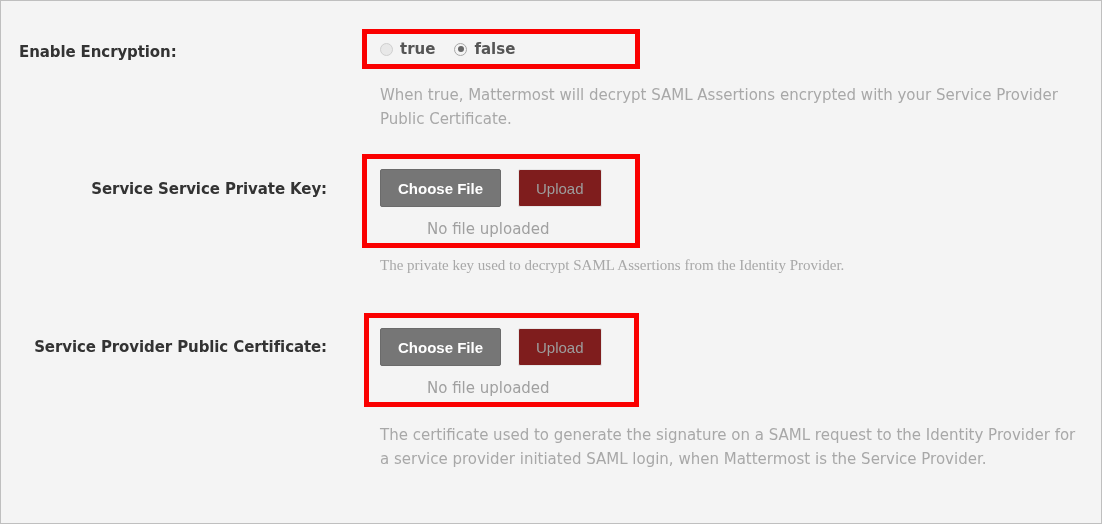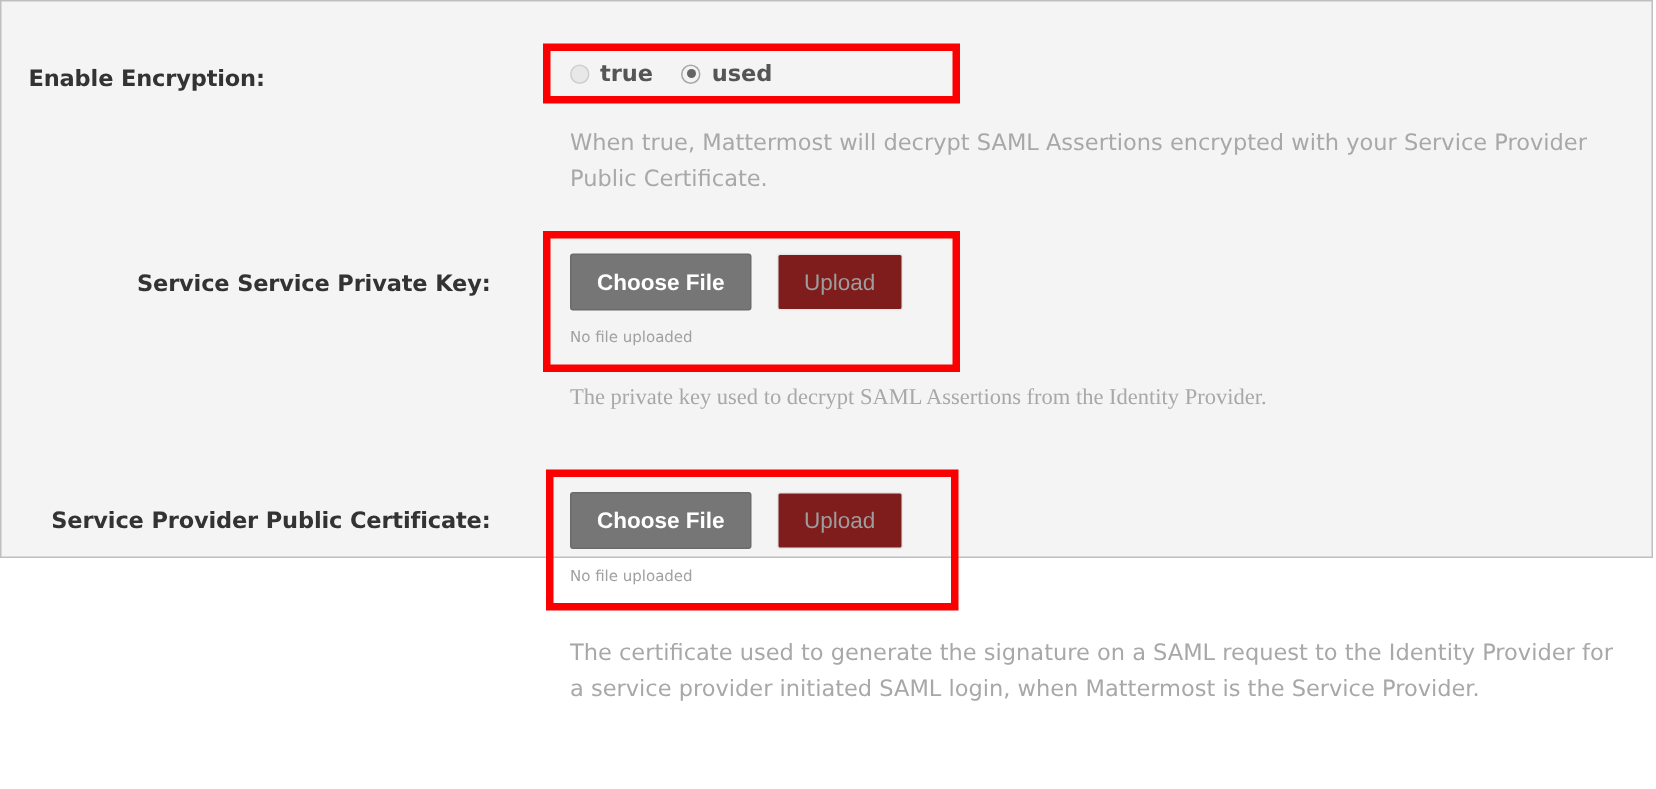--- a/index.html
+++ b/index.html
@@ -9,21 +9,21 @@
   body {
     width: 1104px;
     height: 526px;
     background: #ffffff;
     font-family: "DejaVu Sans", "Liberation Sans", sans-serif;
     overflow: hidden;
   }
   .page {
     position: relative;
     width: 1102px;
-    height: 372px;
+    height: 524px;
     box-sizing: border-box;
     background: #f4f4f4;
     border: 1px solid #bfbfbf;
   }
 
   
   .row {
     position: absolute;
     left: 0;
     width: 100%;
@@ -113,22 +113,23 @@
     color: #ffffff;
   }
   .btn-disabled {
     background: #7f1d1d;
     border: 1px solid #e6e6e6;
     color: #9d9d9d;
     font-weight: normal;
   }
   .file-status {
     margin-top: 13px;
-    font-size: 10px;
+    font-size: 15px;
     color: #a0a0a0;
+    margin-left: 47px;
   }
 
   
   .help-text {
     position: absolute;
     left: 379px;
     font-size: 15px;
     line-height: 24px;
     color: #a8a8a8;
     width: 700px;
@@ -151,21 +152,21 @@
     <div class="row-label left-aligned" style="top:42px;">Enable Encryption:</div>
 
     <div class="field" style="top:36px;">
       <div class="radio-group">
         <label class="radio-option">
           <span class="radio-dot"></span>
           <span class="radio-label">true</span>
         </label>
         <label class="radio-option">
           <span class="radio-dot checked"></span>
-          <span class="radio-label">used</span>
+          <span class="radio-label">false</span>
         </label>
       </div>
     </div>
 
     <div class="help-text" style="top:82px;">When true, Mattermost will decrypt SAML Assertions encrypted with your Service Provider Public Certificate.</div>
   </div>
 
   <div class="row" style="top:0;">
     <div class="row-label right-aligned" style="top:179px;">Service Service Private Key:</div>
 

